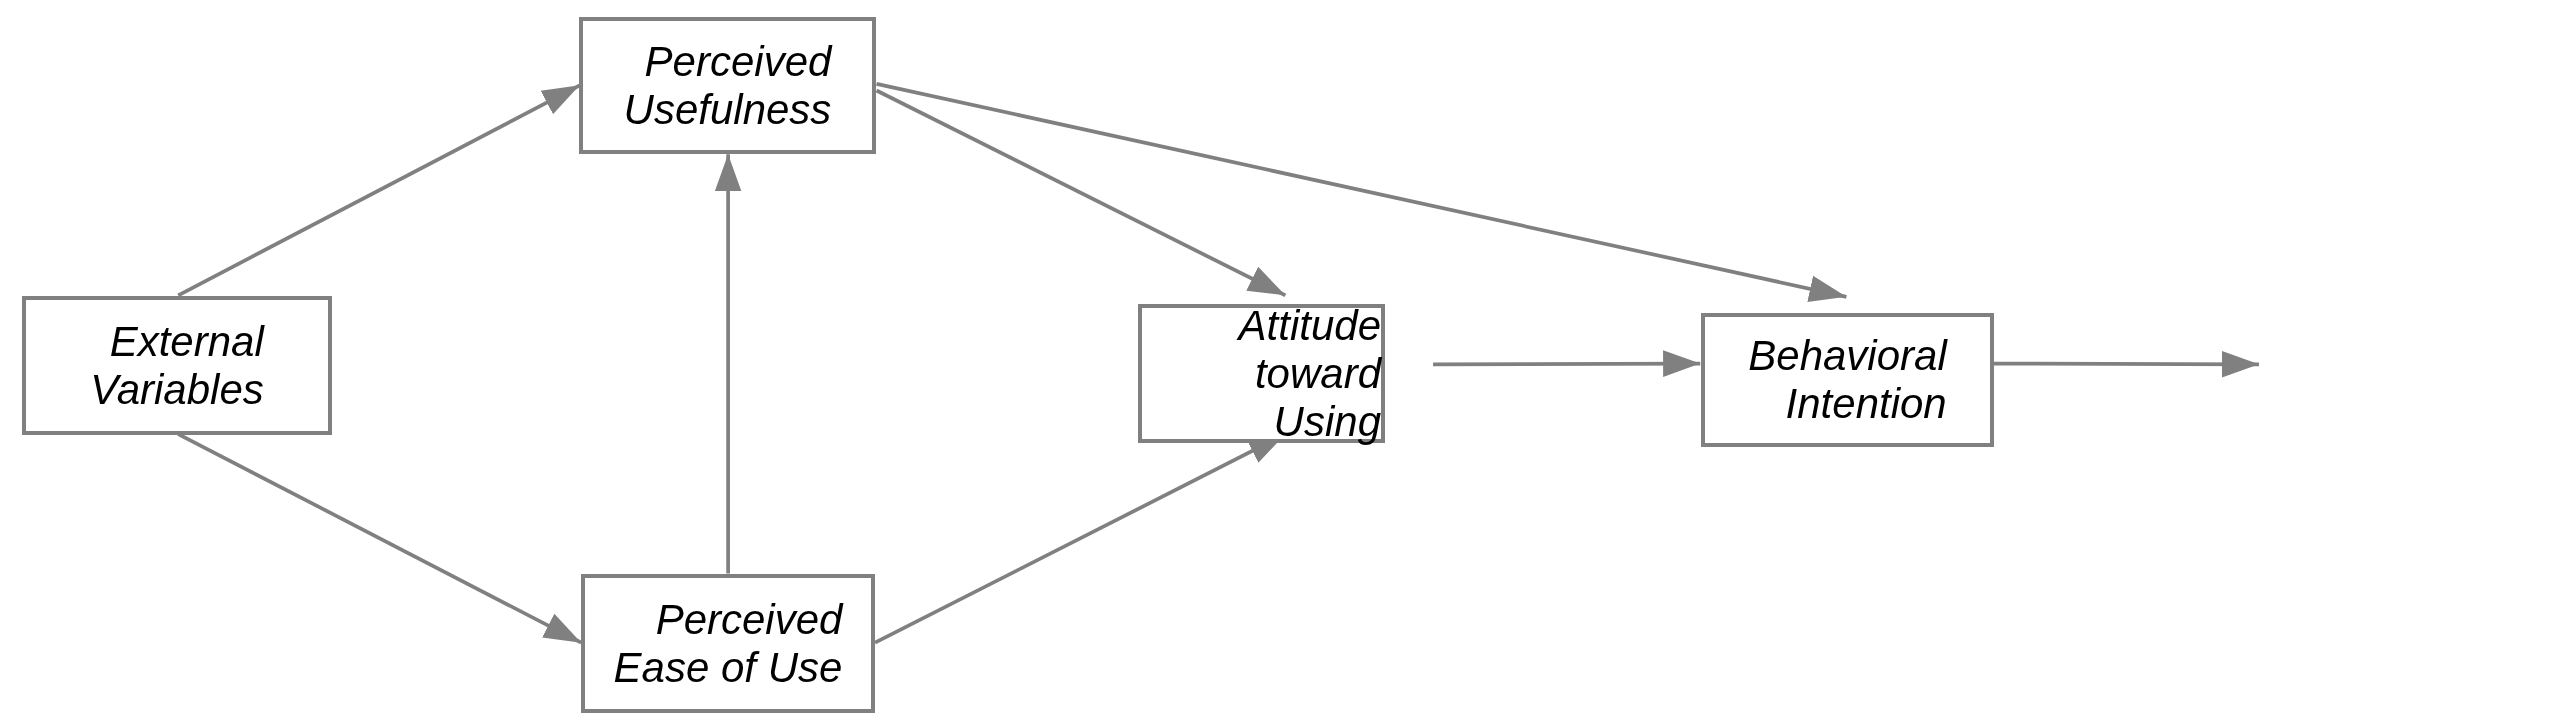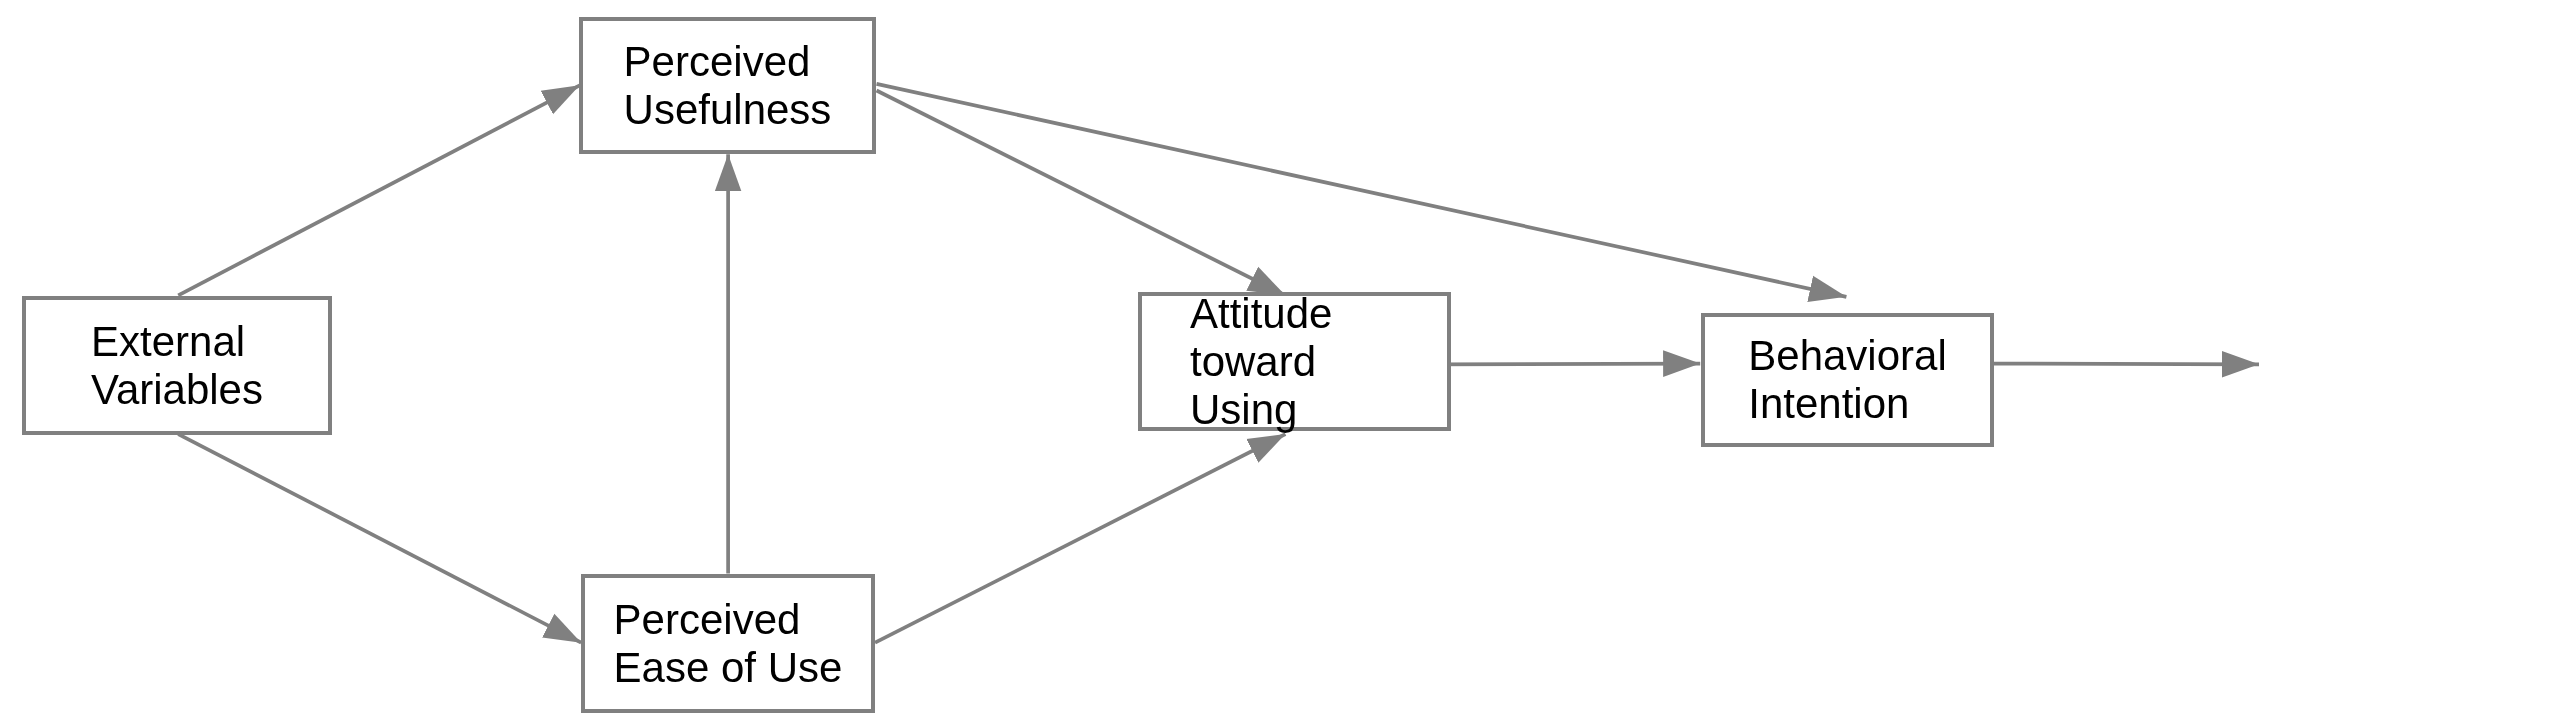--- a/index.html
+++ b/index.html
@@ -11,32 +11,33 @@
     overflow:hidden;
   }
   .connectors{position:absolute;left:0;top:0;}
   .edge{stroke:var(--line,#808080);stroke-width:5;fill:none;}
   .ah{fill:var(--line,#808080);stroke:none;}
   .node{
     position:absolute;box-sizing:border-box;
     background:var(--boxfill,#ffffff);
     border:4.5px solid var(--line,#808080);
     display:flex;align-items:center;justify-content:center;
-    text-align:left;
+    text-align:right;
+    font-style:italic;
   }
   .node-label{
     white-space:pre-line;
     font-size:42px;line-height:48px;
     color:var(--text,#000000);
   }
   
   #n-external-variables   {left:22px;   top:296px; width:310px; height:139px;}
   #n-perceived-usefulness {left:579px;  top:17px;  width:297px; height:137px;}
   #n-perceived-ease-of-use{left:581px;  top:574px; width:294px; height:139px;}
-  #n-attitude-toward-using{left:1138px; top:292px; width:313px; height:139px;padding-left:48px;}
+  #n-attitude-toward-using{left:1138px; top:304px; width:247px; height:139px;padding-left:48px;}
   #n-behavioral-intention {left:1701px; top:313px; width:293px; height:134px;}
   #n-system-usage         {left:2260px; top:297px; width:313px; height:136px;}
 </style>
 </head>
 <body>
 
 <div class="canvas">
 
   <svg class="connectors" width="2576" height="725" viewBox="0 0 3469 977">
     <defs>

